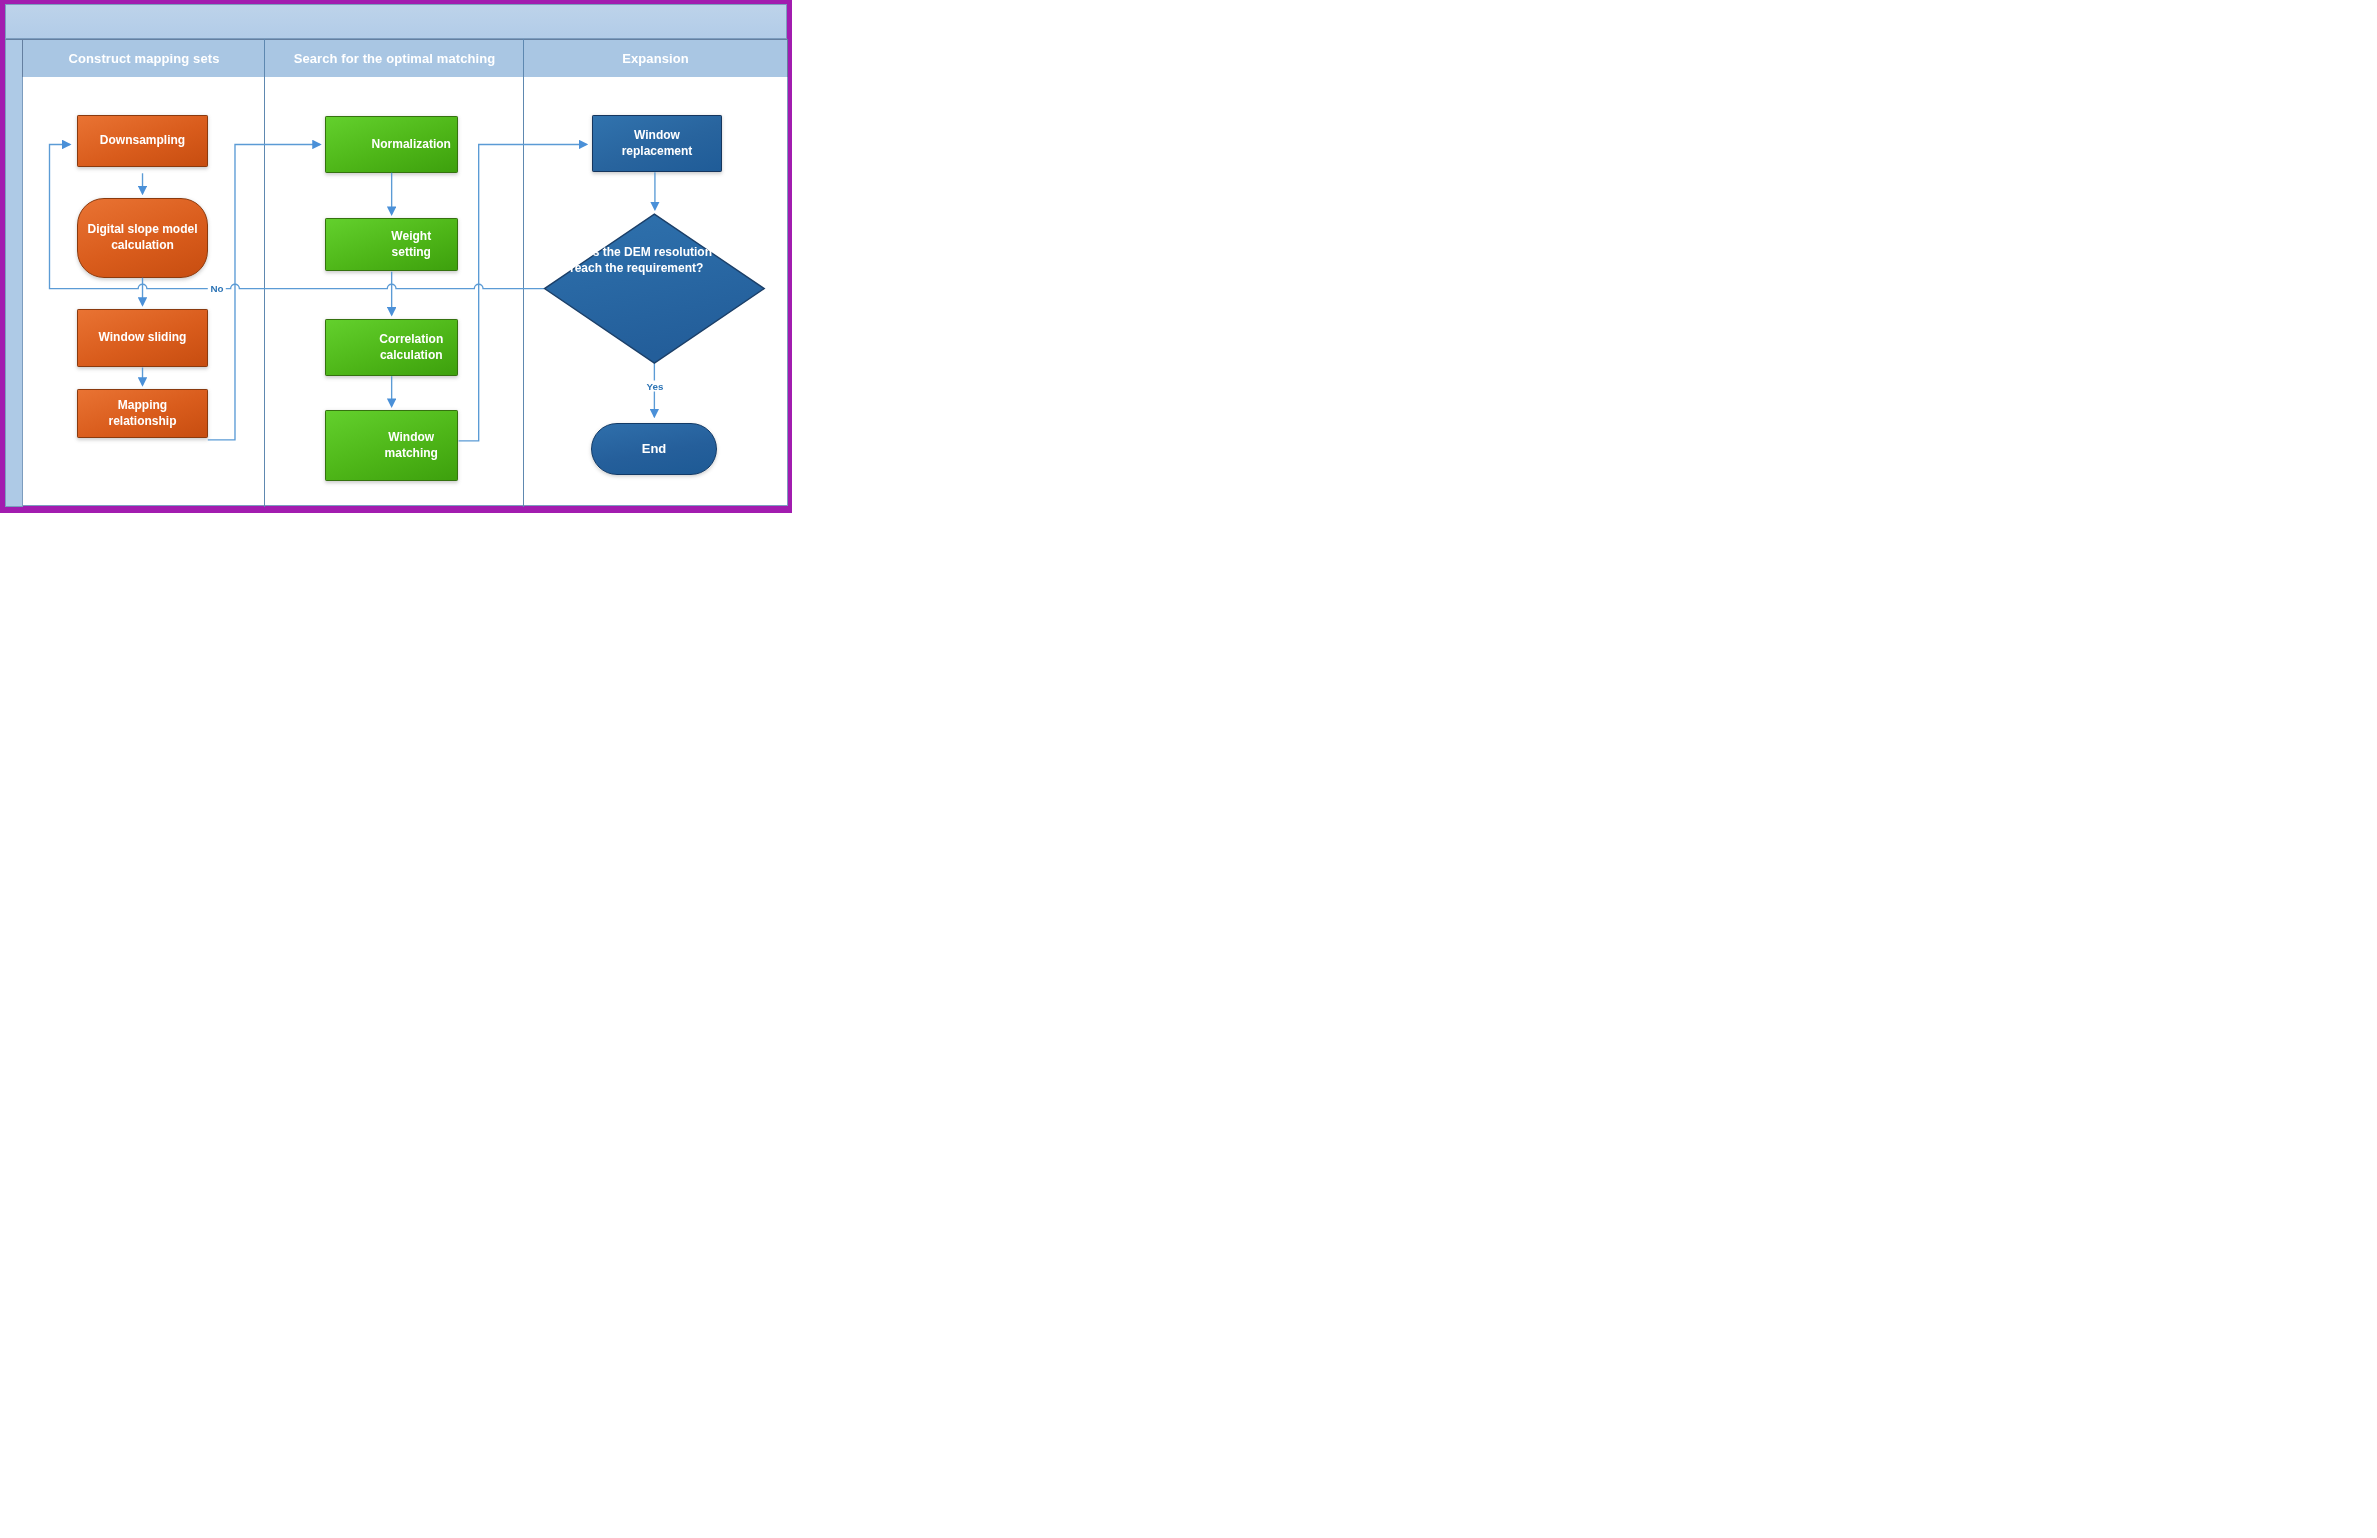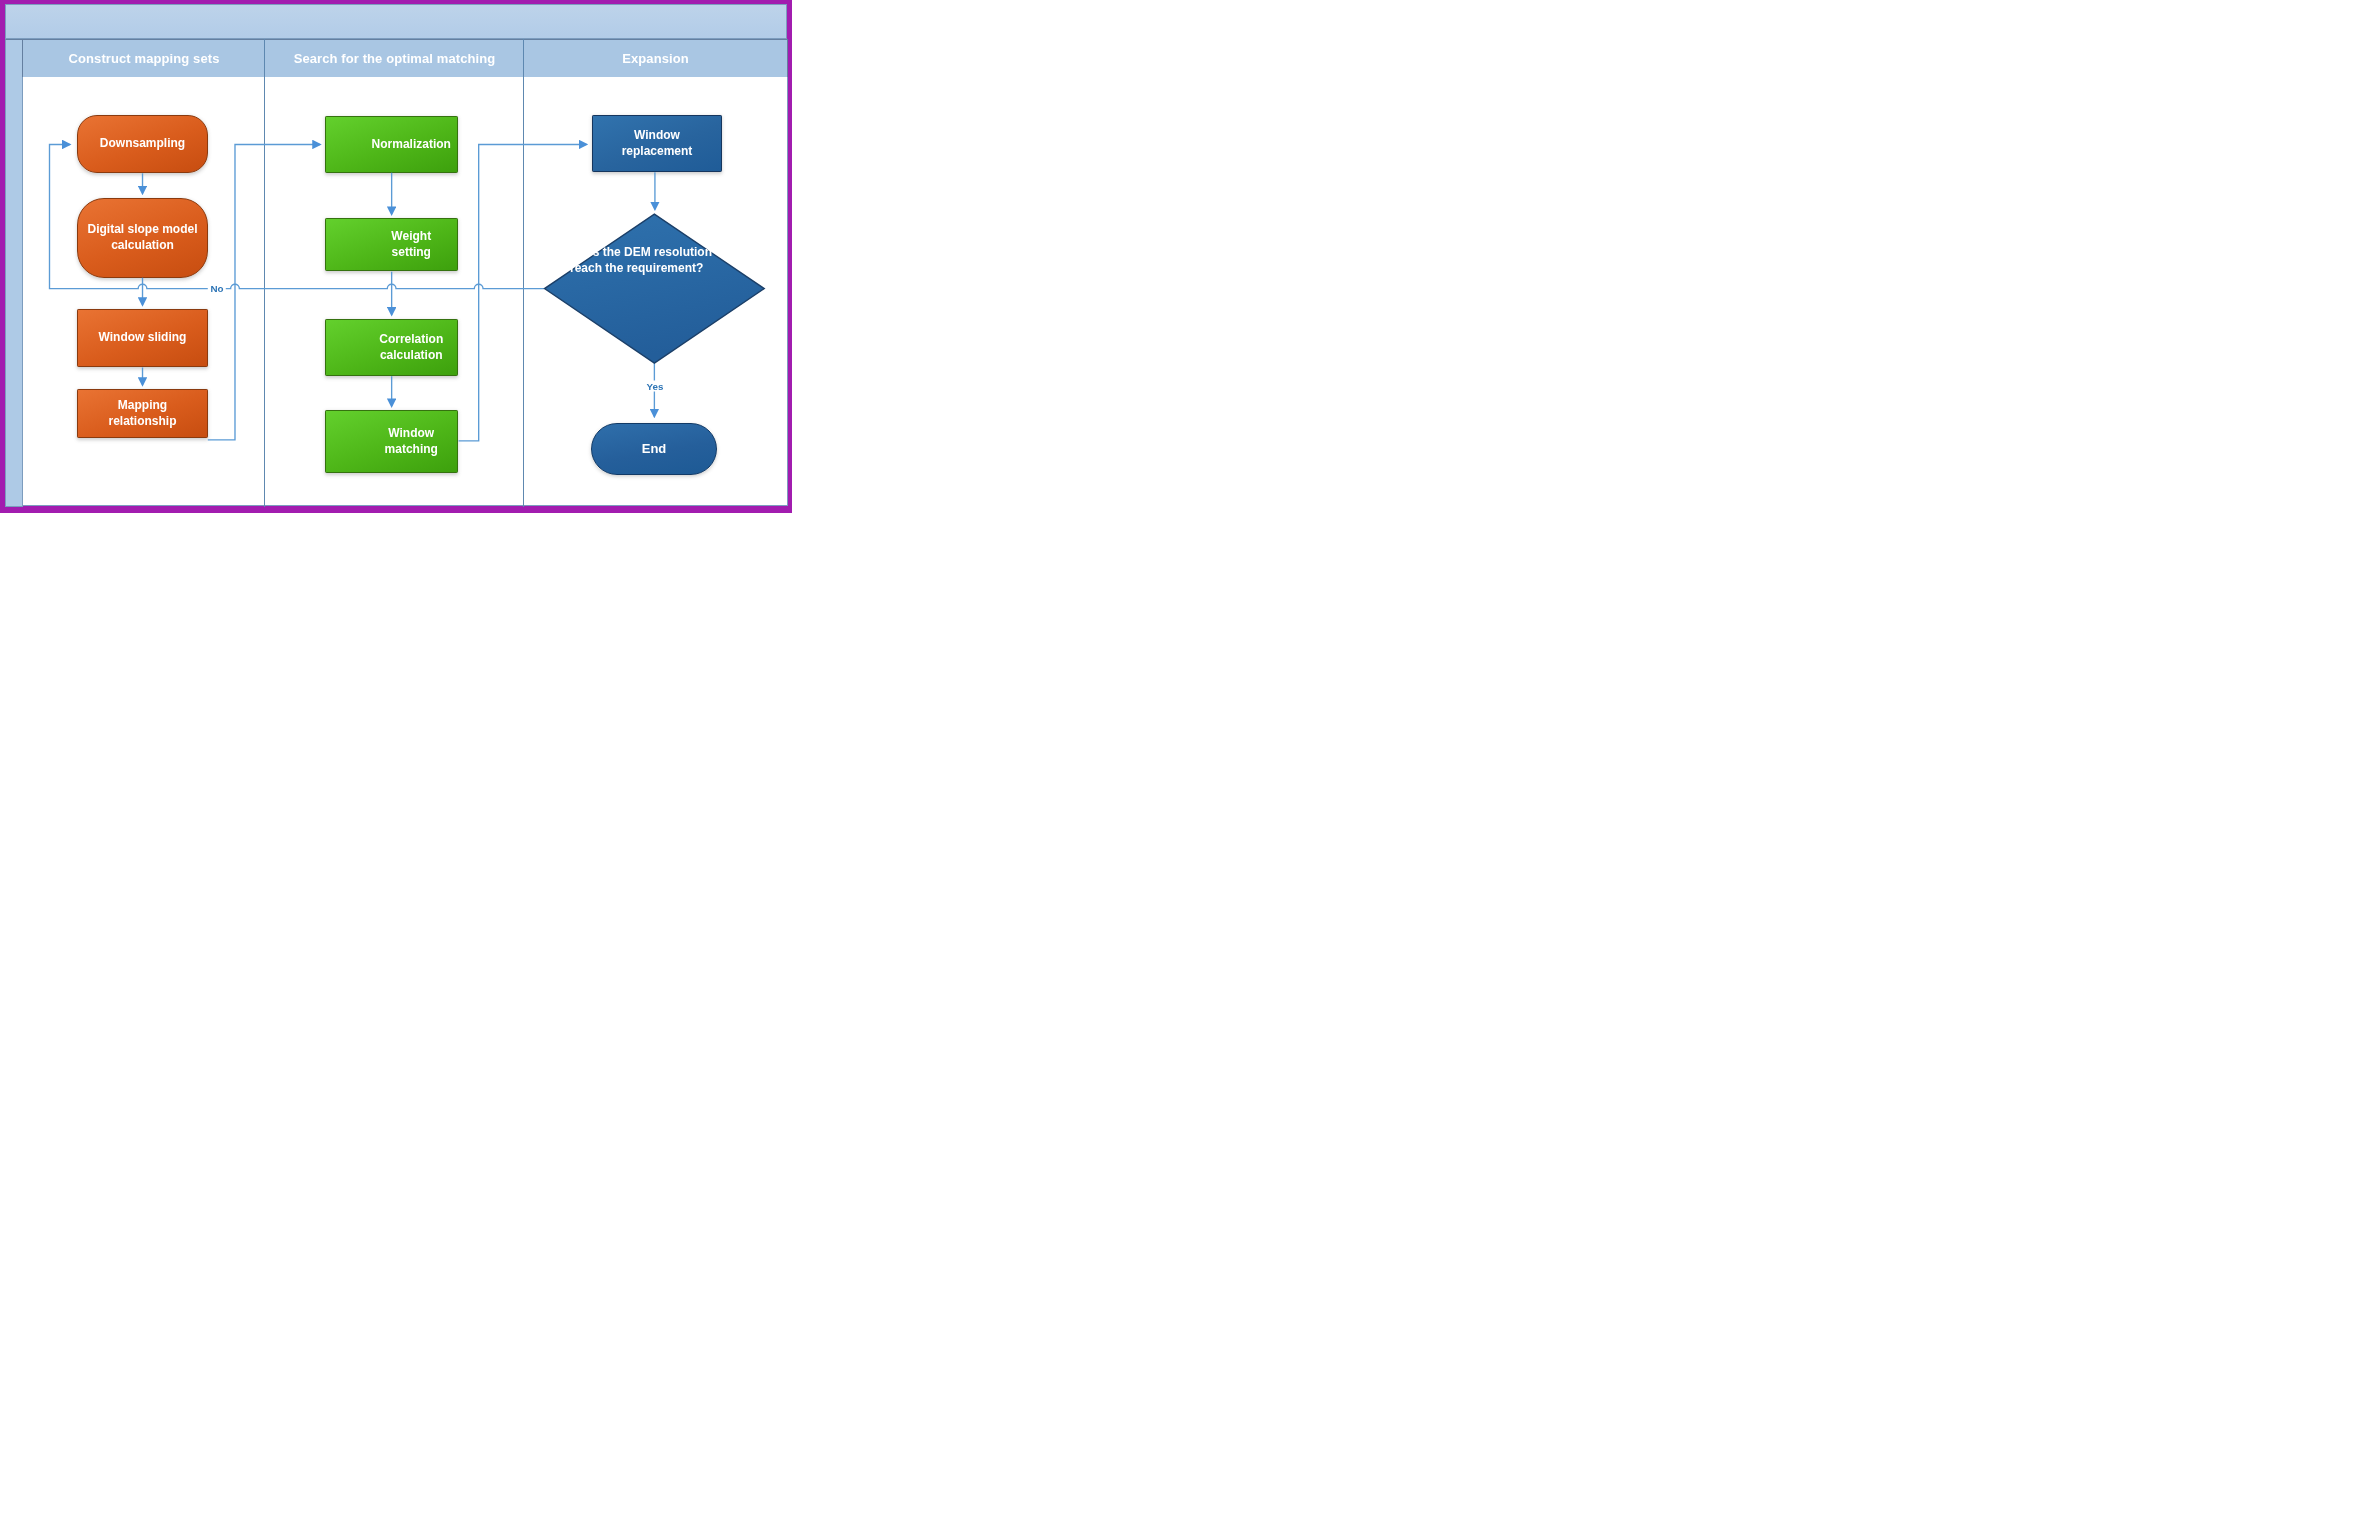--- a/index.html
+++ b/index.html
@@ -48,28 +48,28 @@
   }
   .box-green{
     background:linear-gradient(160deg,#63d02d 0%,#4eb618 55%,#3da00d 100%);
     border:1.1px solid #35720f;
     padding-left:46px;
   }
   .box-blue{
     background:linear-gradient(160deg,#3173ae 0%,#28649e 55%,#1f5c98 100%);
     border:1.1px solid #16365e;
   }
-  .n-downsampling{left:77px;top:115px;width:131px;height:58px;border-radius:20px;}
+  .n-downsampling{left:77px;top:115px;width:131px;height:52px;}
   .n-digital-slope{left:77px;top:198px;width:131px;height:80px;border-radius:27px;}
   .n-window-sliding{left:77px;top:309px;width:131px;height:58px;}
   .n-mapping-rel{left:77px;top:389px;width:131px;height:49px;}
   .n-normalization{left:325px;top:116px;width:133px;height:57px;}
   .n-weight-setting{left:325px;top:218px;width:133px;height:53px;}
   .n-correlation{left:325px;top:319px;width:133px;height:57px;justify-content:flex-end;}
-  .n-window-matching{left:325px;top:410px;width:133px;height:63px;}
+  .n-window-matching{left:325px;top:410px;width:133px;height:71px;}
   .n-window-replacement{left:592px;top:115px;width:130px;height:57px;}
   .n-end{
     left:591px;top:423px;width:126px;height:52px;border-radius:26px;
     background:linear-gradient(170deg,#2f6fab 0%,#255f9b 55%,#1d5a95 100%);
     border:1.6px solid #123a66;font-size:13px;
   }
   .diamond-text{
     position:absolute;left:570px;top:244px;width:169px;
     color:#ffffff;font-weight:bold;font-size:12px;text-align:left;line-height:1.35;
   }

